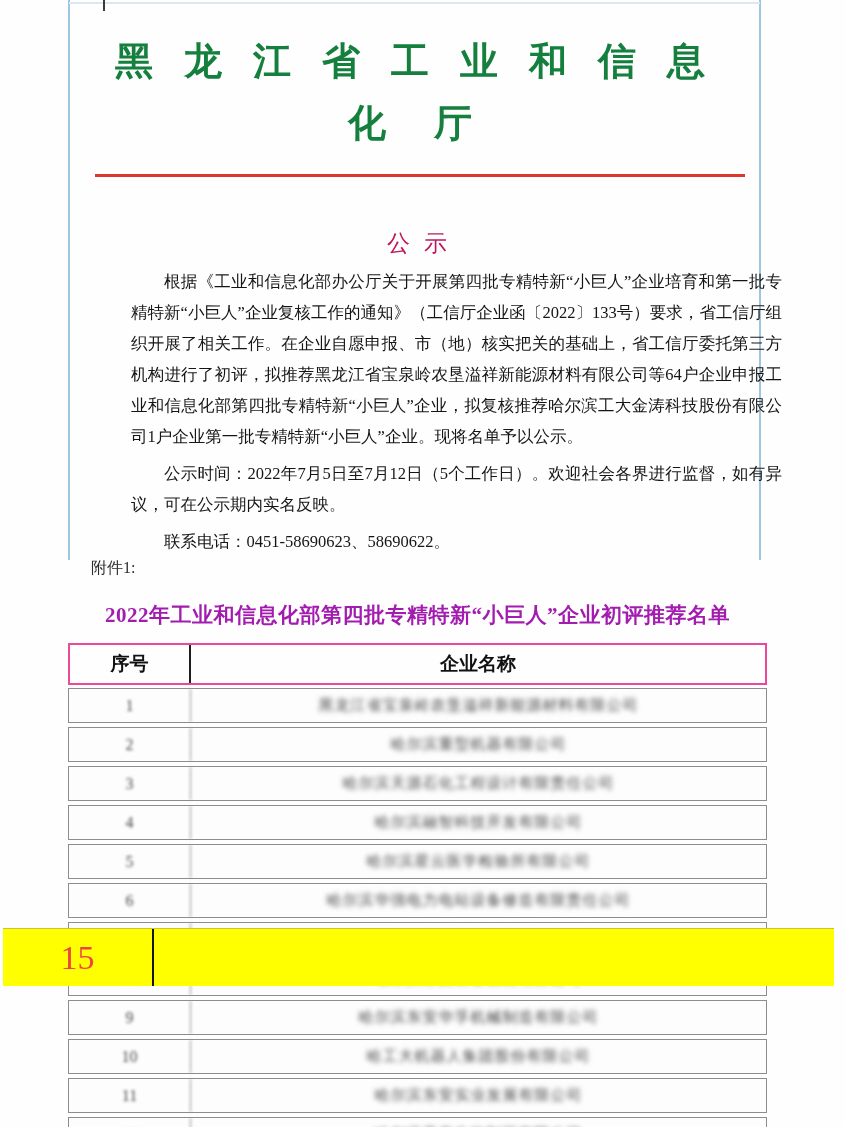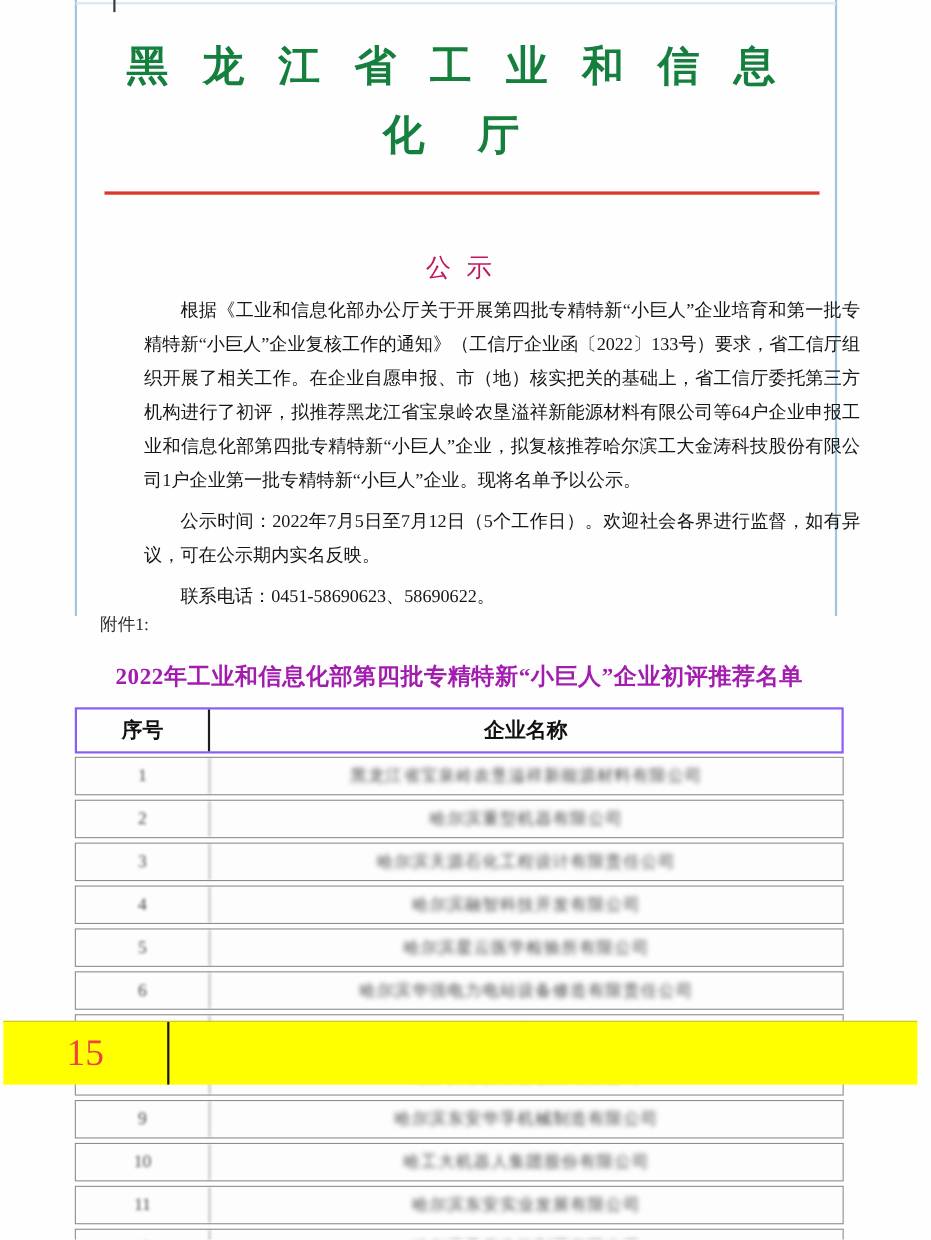--- a/index.html
+++ b/index.html
@@ -25,21 +25,21 @@
     font-size:23px;font-weight:normal;letter-spacing:14px;padding-left:14px;color:#be185d;}
   .body-text{position:absolute;left:95px;top:266px;width:651px;font-size:16.5px;line-height:31px;
     text-align:justify;color:#151515;margin-left:36px;}
   .body-text p{margin:0 0 6px 0;text-indent:2em;}
 
   .attach{position:absolute;left:67px;top:558px;font-size:16px;color:#2e2e2e;margin-left:24px;}
 
   
   .list-title{position:absolute;left:68px;top:601px;width:699px;text-align:center;
     font-size:21px;font-weight:bold;color:#a21caf;letter-spacing:0.5px;}
-  .thead{position:absolute;left:68px;top:643px;width:695px;height:38px;border:2px solid #8b5cf6;
+  .thead{position:absolute;left:68px;top:643px;width:695px;height:38px;border:2px solid #ec4899;
     display:flex;background:#fefefe;}
   .thead .c-no{width:119px;border-right:2px solid #1d1d1d;display:flex;align-items:center;justify-content:center;
     font-size:19px;font-weight:bold;}
   .thead .c-name{flex:1;display:flex;align-items:center;justify-content:center;font-size:19px;font-weight:bold;border-radius:14px;}
 
   .trow{position:absolute;left:68px;width:697px;height:33px;border:1px solid #8d8d8d;display:flex;
     background:#fdfdfd;filter:blur(0.4px);}
   .trow .c-no{width:121px;border-right:1px solid #8d8d8d;display:flex;align-items:center;justify-content:center;
     font-size:16px;color:#4a4a4a;filter:blur(1.6px);}
   .trow .c-name{flex:1;display:flex;align-items:center;justify-content:center;

